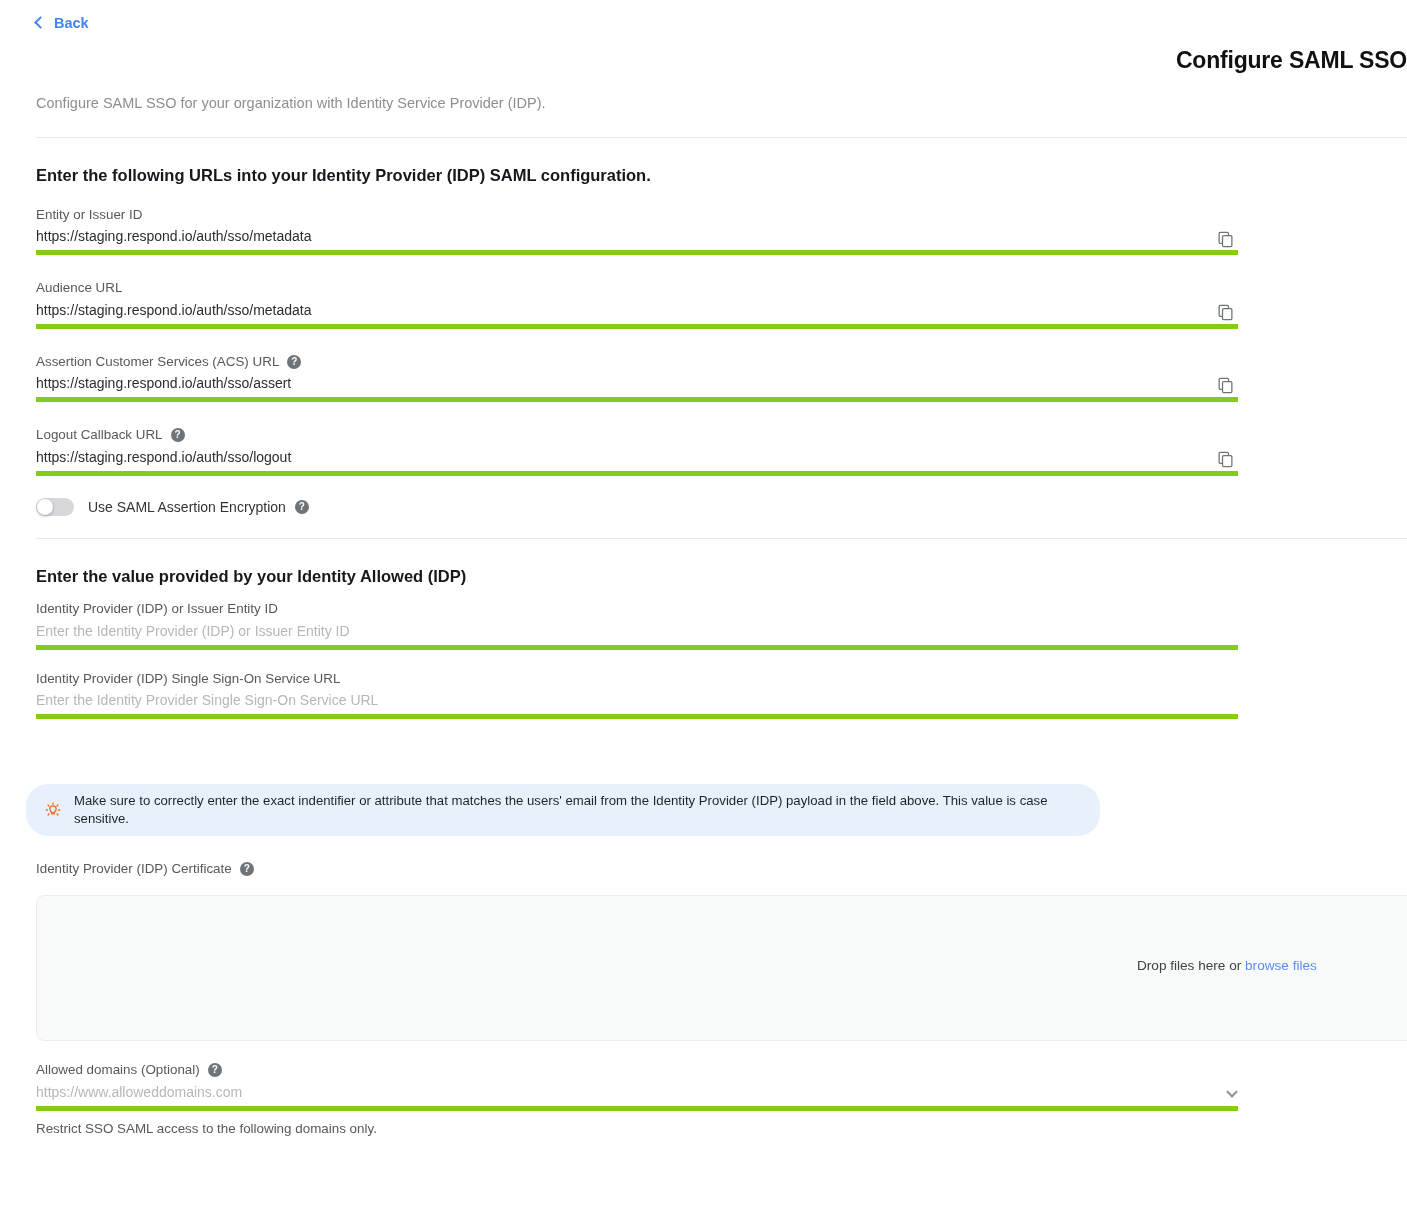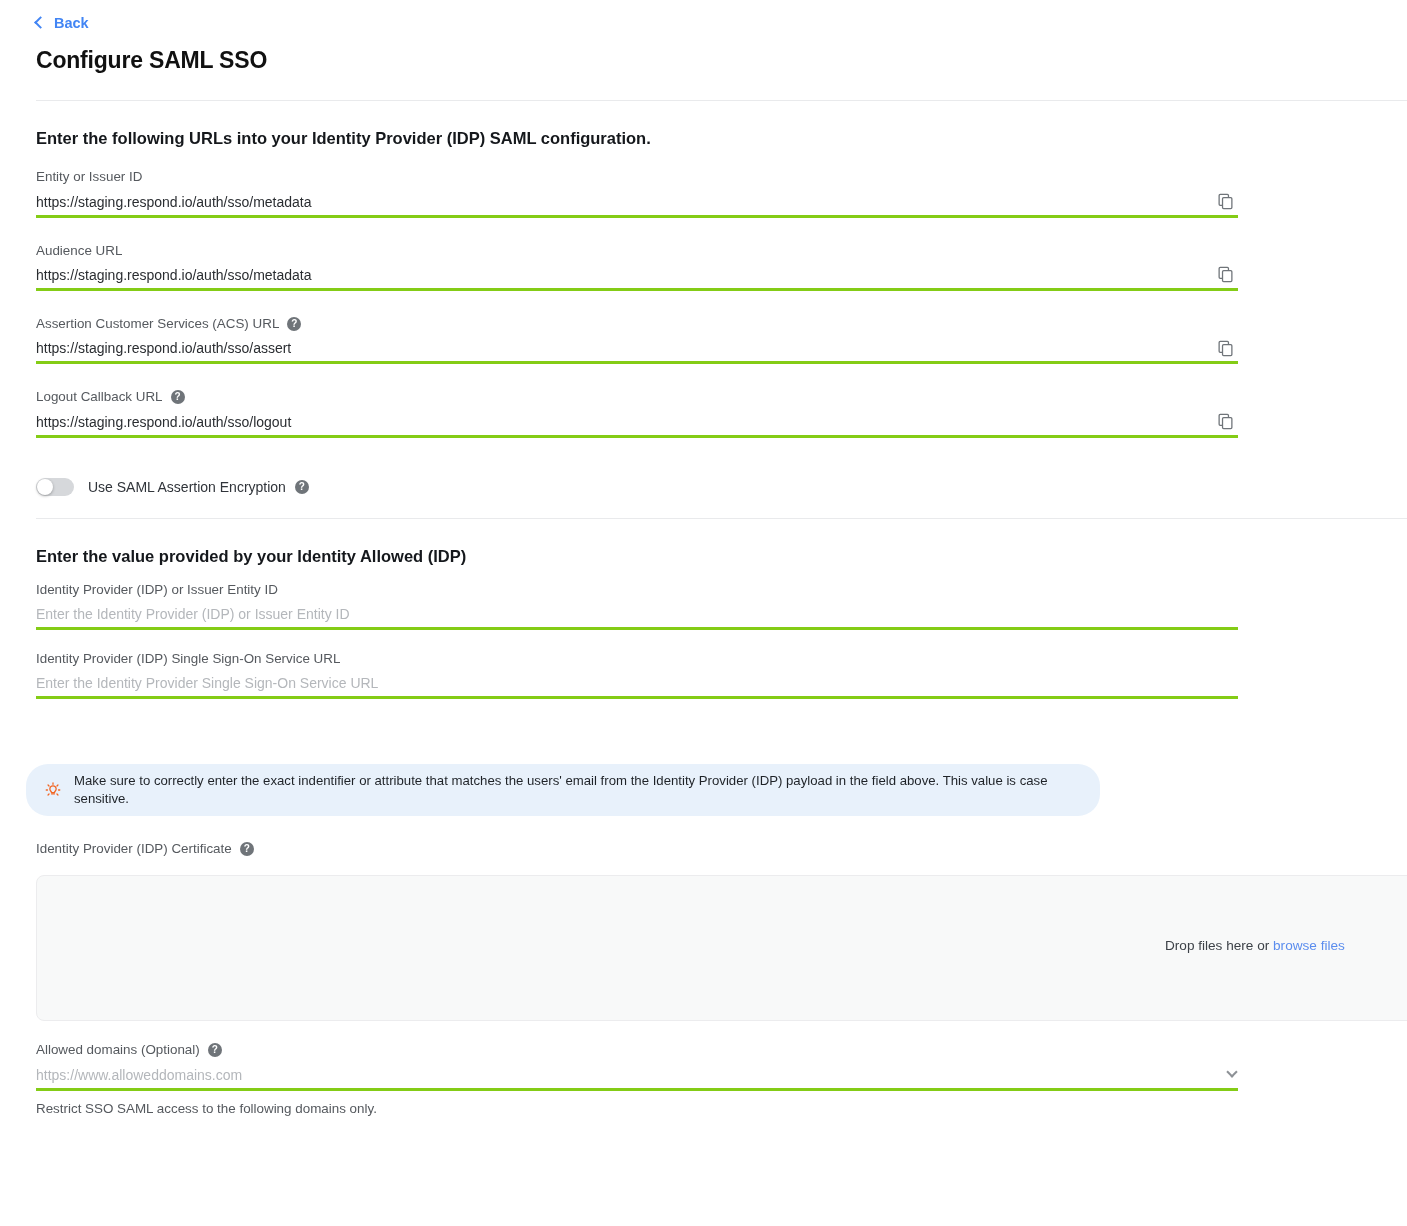--- a/index.html
+++ b/index.html
@@ -53,20 +53,21 @@
   }
 
   
   .page-title {
     font-size: 23px;
     font-weight: bold;
     letter-spacing: -0.2px;
     color: #111111;
     margin: 13px 0 0 36px;
     line-height: 1.2;
+    text-align: right;
   }
   .page-subtitle {
     font-size: 14.5px;
     color: #8b8f94;
     margin: 19px 0 0 36px;
     line-height: 1.3;
   }
 
   .divider {
     height: 1px;
@@ -92,22 +93,22 @@
   .field-label {
     font-size: 13.4px;
     color: #55595e;
     line-height: 1.3;
     display: flex;
     align-items: center;
     gap: 8px;
   }
   .field-input-row {
     display: flex;
-    align-items: flex-end;
-    border-bottom: 3px solid #84cc16;
+    align-items: flex-start;
+    border-bottom: 5px solid #84cc16;
     height: 32px;
     padding-bottom: 0;
   }
   .field-input {
     flex: 1;
     border: none;
     outline: none;
     background: transparent;
     font-family: "Liberation Sans", sans-serif;
     font-size: 14px;
@@ -149,21 +150,21 @@
     cursor: pointer;
     flex: none;
     font-family: "Liberation Sans", sans-serif;
   }
 
   
   .toggle-row {
     display: flex;
     align-items: center;
     gap: 14px;
-    margin: 40px 0 0 36px;
+    margin: 22px 0 0 36px;
   }
   .toggle {
     width: 38px;
     height: 18px;
     border-radius: 10px;
     background: #d6d8db;
     position: relative;
     cursor: pointer;
     flex: none;
   }
@@ -215,21 +216,21 @@
     width: 1390px;
     height: 146px;
     background: #f8f9f9;
     border: 1px solid #ececee;
     border-radius: 8px;
     position: relative;
     cursor: pointer;
   }
   .dropzone-text {
     position: absolute;
-    left: 1128px;
+    left: 1100px;
     top: 62px;
     font-size: 13.6px;
     color: #3d4248;
     white-space: nowrap;
   }
   .dropzone-text .browse {
     color: #5b8dee;
     cursor: pointer;
   }
 
@@ -261,20 +262,21 @@
 <div class="page">
 
   <div class="back-row">
     <a class="back-link">
       <span class="chev-left"></span>
       <span>Back</span>
     </a>
   </div>
 
   <h1 class="page-title">Configure SAML SSO</h1>
+  <div class="page-subtitle">Configure SAML SSO for your organization with Identity Service Provider (IDP).</div>
 
   <div class="divider"></div>
 
   <div class="section-heading">Enter the following URLs into your Identity Provider (IDP) SAML configuration.</div>
 
   <div class="sp-20"></div>
 
   <div class="field">
     <div class="field-label">
       <span>Entity or Issuer ID</span>

